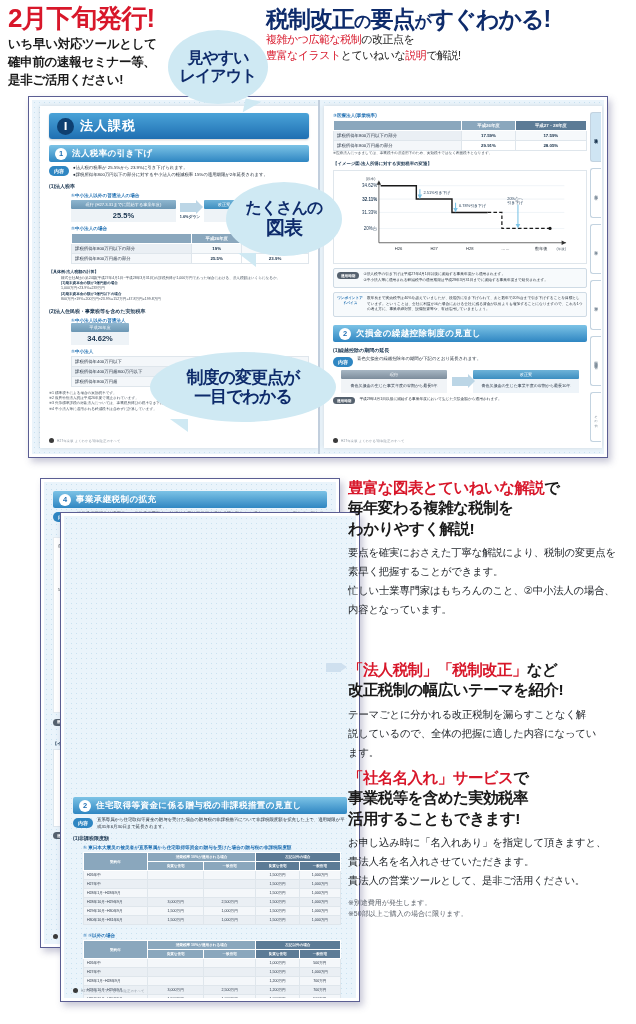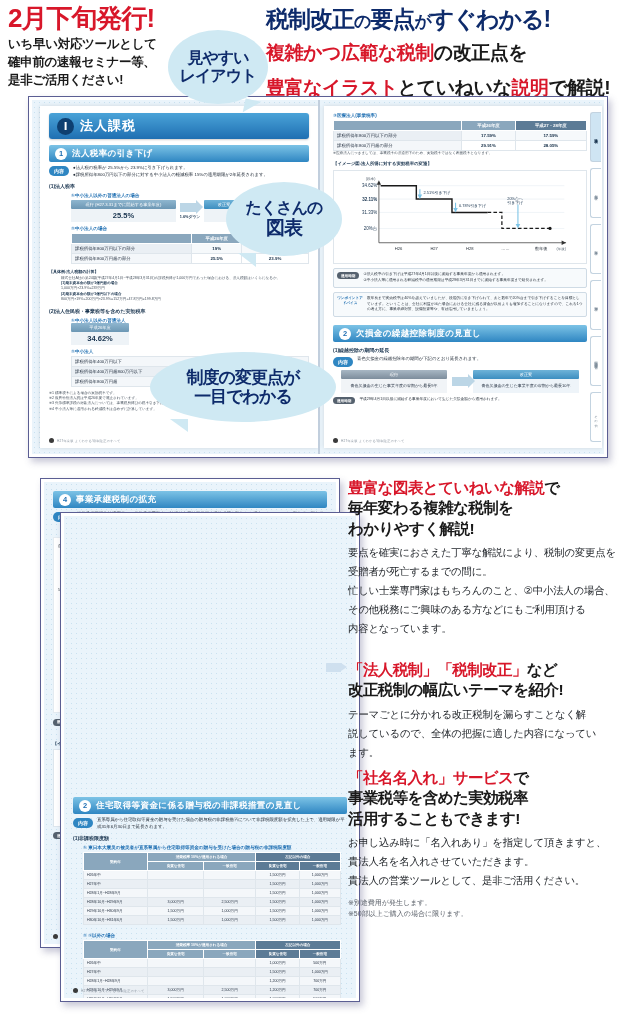--- a/index.html
+++ b/index.html
@@ -20,21 +20,21 @@
   .hdr-sub {
     font-size: 12.5px; font-weight: bold; color: #1a1a1a; line-height: 1.45;
     margin-top: 2px; letter-spacing: -0.3px;
   }
   .hdr-right { position: absolute; left: 266px; top: 6px; width: 368px; }
   .hdr-title {
     font-size: 23px; font-weight: bold; color: #0e2b6b; letter-spacing: -1px;
     line-height: 1.15; white-space: nowrap;
   }
   .hdr-title .sm { font-size: 17px; }
-  .hdr-l2 { font-size: 19px; font-weight: bold; color: #1a1a1a; line-height: 1.4; margin-top: 8px; letter-spacing:-0.5px;}
+  .hdr-l2 { font-size: 11px; font-weight: normal; color: #1a1a1a; line-height: 1.4; margin-top: 0; letter-spacing:-0.5px;}
   .hdr-l2 .r { color: #d8172a; }
 
   
   .bubble {
     position: absolute; background: #cfe9f3; border-radius: 50%;
     display: flex; align-items: center; justify-content: center;
     text-align: center; color: #0e2b6b; font-weight: bold; z-index: 40;
     line-height: 1.12; letter-spacing: -1px;
   }
   .bubble::after {
@@ -774,23 +774,22 @@
   </div>
 
   <div class="mk" style="top:478px">
     <div class="mk-h1">
       <div><span class="r">豊富な図表とていねいな解説</span><span>で</span></div>
       <div>毎年変わる複雑な税制を</div>
       <div>わかりやすく解説!</div>
     </div>
     <div class="mk-p">
       <div>要点を確実におさえた丁寧な解説により、税制の変更点を</div>
-      <div>受贈者が死亡するまでの間に。</div>
+      <div>素早く把握することができます。</div>
       <div>忙しい士業専門家はもちろんのこと、②中小法人の場合、</div>
-      <div>その他税務にご興味のある方などにもご利用頂ける</div>
       <div>内容となっています。</div>
     </div>
   </div>
 
   <div class="mk" style="top:660px">
     <div class="mk-bullet"></div>
     <div class="mk-h1">
       <div><span class="r">「法人税制」「税制改正」</span><span>など</span></div>
       <div>改正税制の幅広いテーマを紹介!</div>
     </div>

